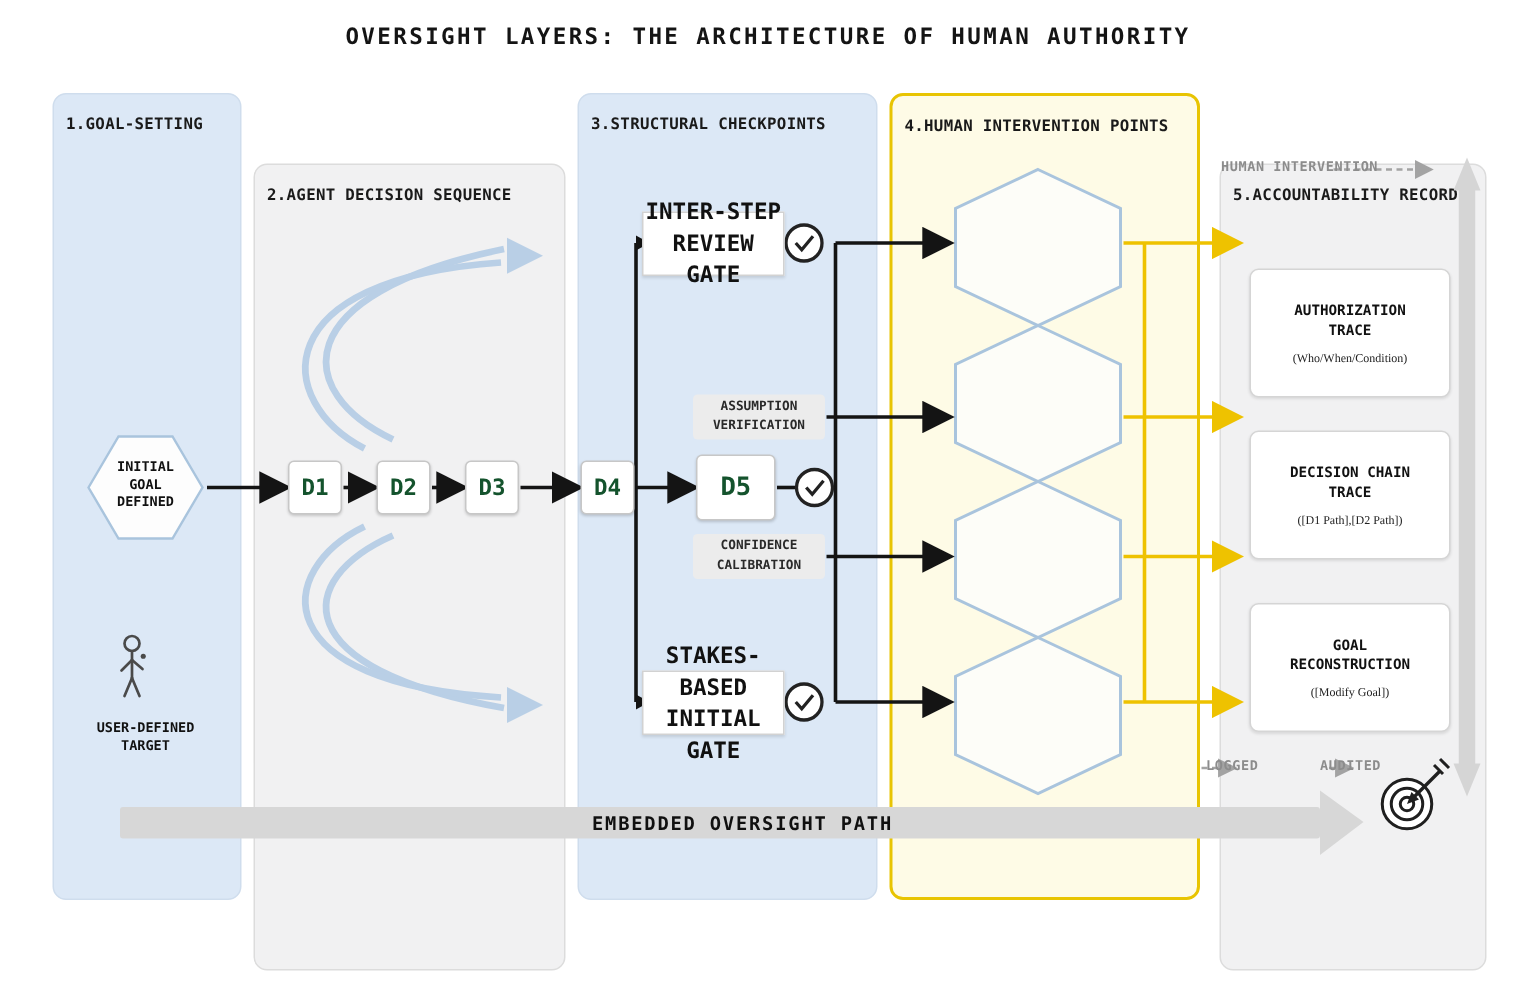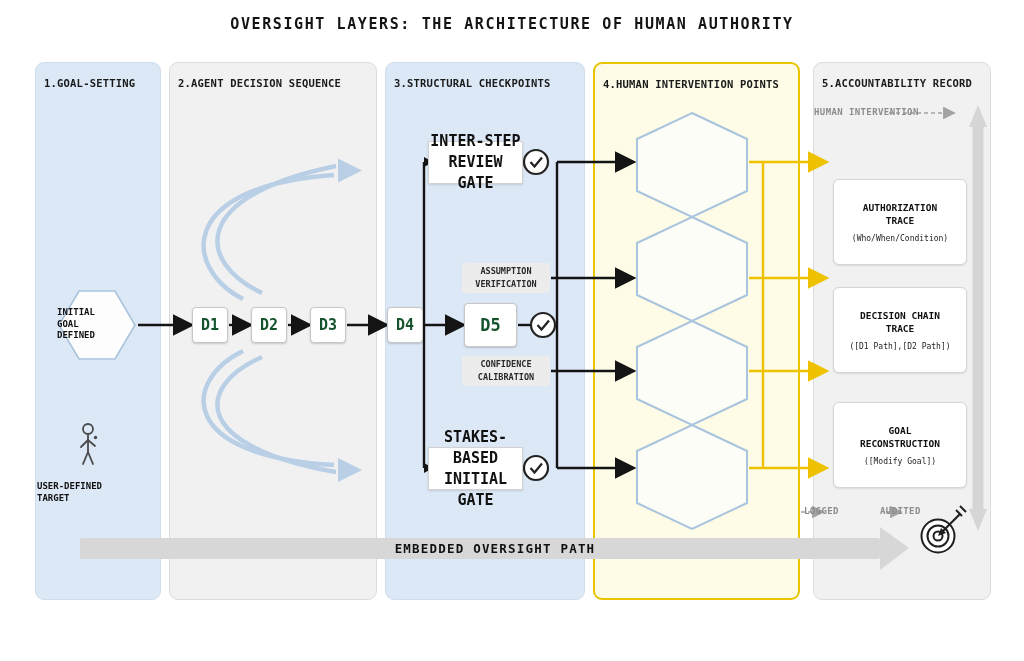--- a/index.html
+++ b/index.html
@@ -6,21 +6,21 @@
   html,body { width:1024px; height:661px; background:#ffffff; overflow:hidden;
               font-family:"DejaVu Sans Mono", monospace; }
   .stage { position:relative; width:1024px; height:661px; }
   .ml { white-space:pre-line; }
 
   .title { position:absolute; top:15px; left:0; width:1024px; text-align:center;
            font-size:15px; font-weight:bold; letter-spacing:1.6px; color:#141414; z-index:3; }
 
   .panel { position:absolute; top:62px; height:538px; border-radius:9px; z-index:1; }
   .panel.blue { background:#dce8f6; border:1px solid #cfdded; }
-  .panel.gray { background:#f1f1f2; border:1px solid #dcdcdc; }
+  .panel.gray { background:#f1f1f2; border:1px solid #dcdcdc;margin-top:47px; }
   .panel.yellow { background:#fefbe6; border:2px solid #e8c402; }
   .panel-header { position:absolute; top:14px; left:8px; font-size:10.5px; font-weight:bold;
                   color:#1a1a1a; letter-spacing:0.2px; white-space:nowrap; }
 
   svg.overlay { position:absolute; top:0; left:0; z-index:2; }
 
   .node { position:absolute; background:#ffffff; border:1px solid #c7c7c7; border-radius:4px;
           box-shadow:0 1px 2px rgba(0,0,0,0.18); display:flex; align-items:center;
           justify-content:center; font-weight:bold; color:#14532d; z-index:3; }
   .gate { position:absolute; background:#ffffff; border:1px solid #d2d2d2; border-radius:0;
@@ -28,24 +28,24 @@
           justify-content:center; text-align:center; font-weight:bold; font-size:15px;
           line-height:1.4; color:#111; z-index:3; }
   .tag { position:absolute; background:#ececec; border-radius:3px; display:flex; align-items:center;
          justify-content:center; text-align:center; font-weight:bold; font-size:8.5px;
          line-height:1.5; color:#2a2a2a; z-index:3; }
   .card { position:absolute; left:833px; width:134px; height:86px; background:#ffffff;
           border:1px solid #d5d5d5; border-radius:6px; box-shadow:0 1px 2px rgba(0,0,0,0.10);
           display:flex; flex-direction:column; align-items:center; justify-content:center;
           text-align:center; z-index:3; padding:4px; }
   .card .card-title { font-size:9.5px; font-weight:bold; color:#111; line-height:1.4; }
-  .card .card-sub { font-size:8px; color:#222; margin-top:7px; }
+  .card .card-sub { font-size:8px; color:#222; margin-top:7px;font-family:Liberation Serif, serif; }
 
   .small-label { position:absolute; font-size:9px; font-weight:bold; color:#111;
-                 text-align:left; line-height:1.3; z-index:3; }
+                 text-align:center; line-height:1.3; z-index:3; }
   .gray-label { position:absolute; font-size:9px; font-weight:bold; color:#8c8c8c;
                 letter-spacing:0.4px; z-index:3; white-space:nowrap;margin-left:48px; }
   .path-label { position:absolute; top:541px; left:295px; width:400px; text-align:center;
                 font-size:12.5px; font-weight:bold; color:#101010; letter-spacing:1.2px; z-index:3; }
 </style>
 </head>
 <body>
 
 <div class="stage">
 

